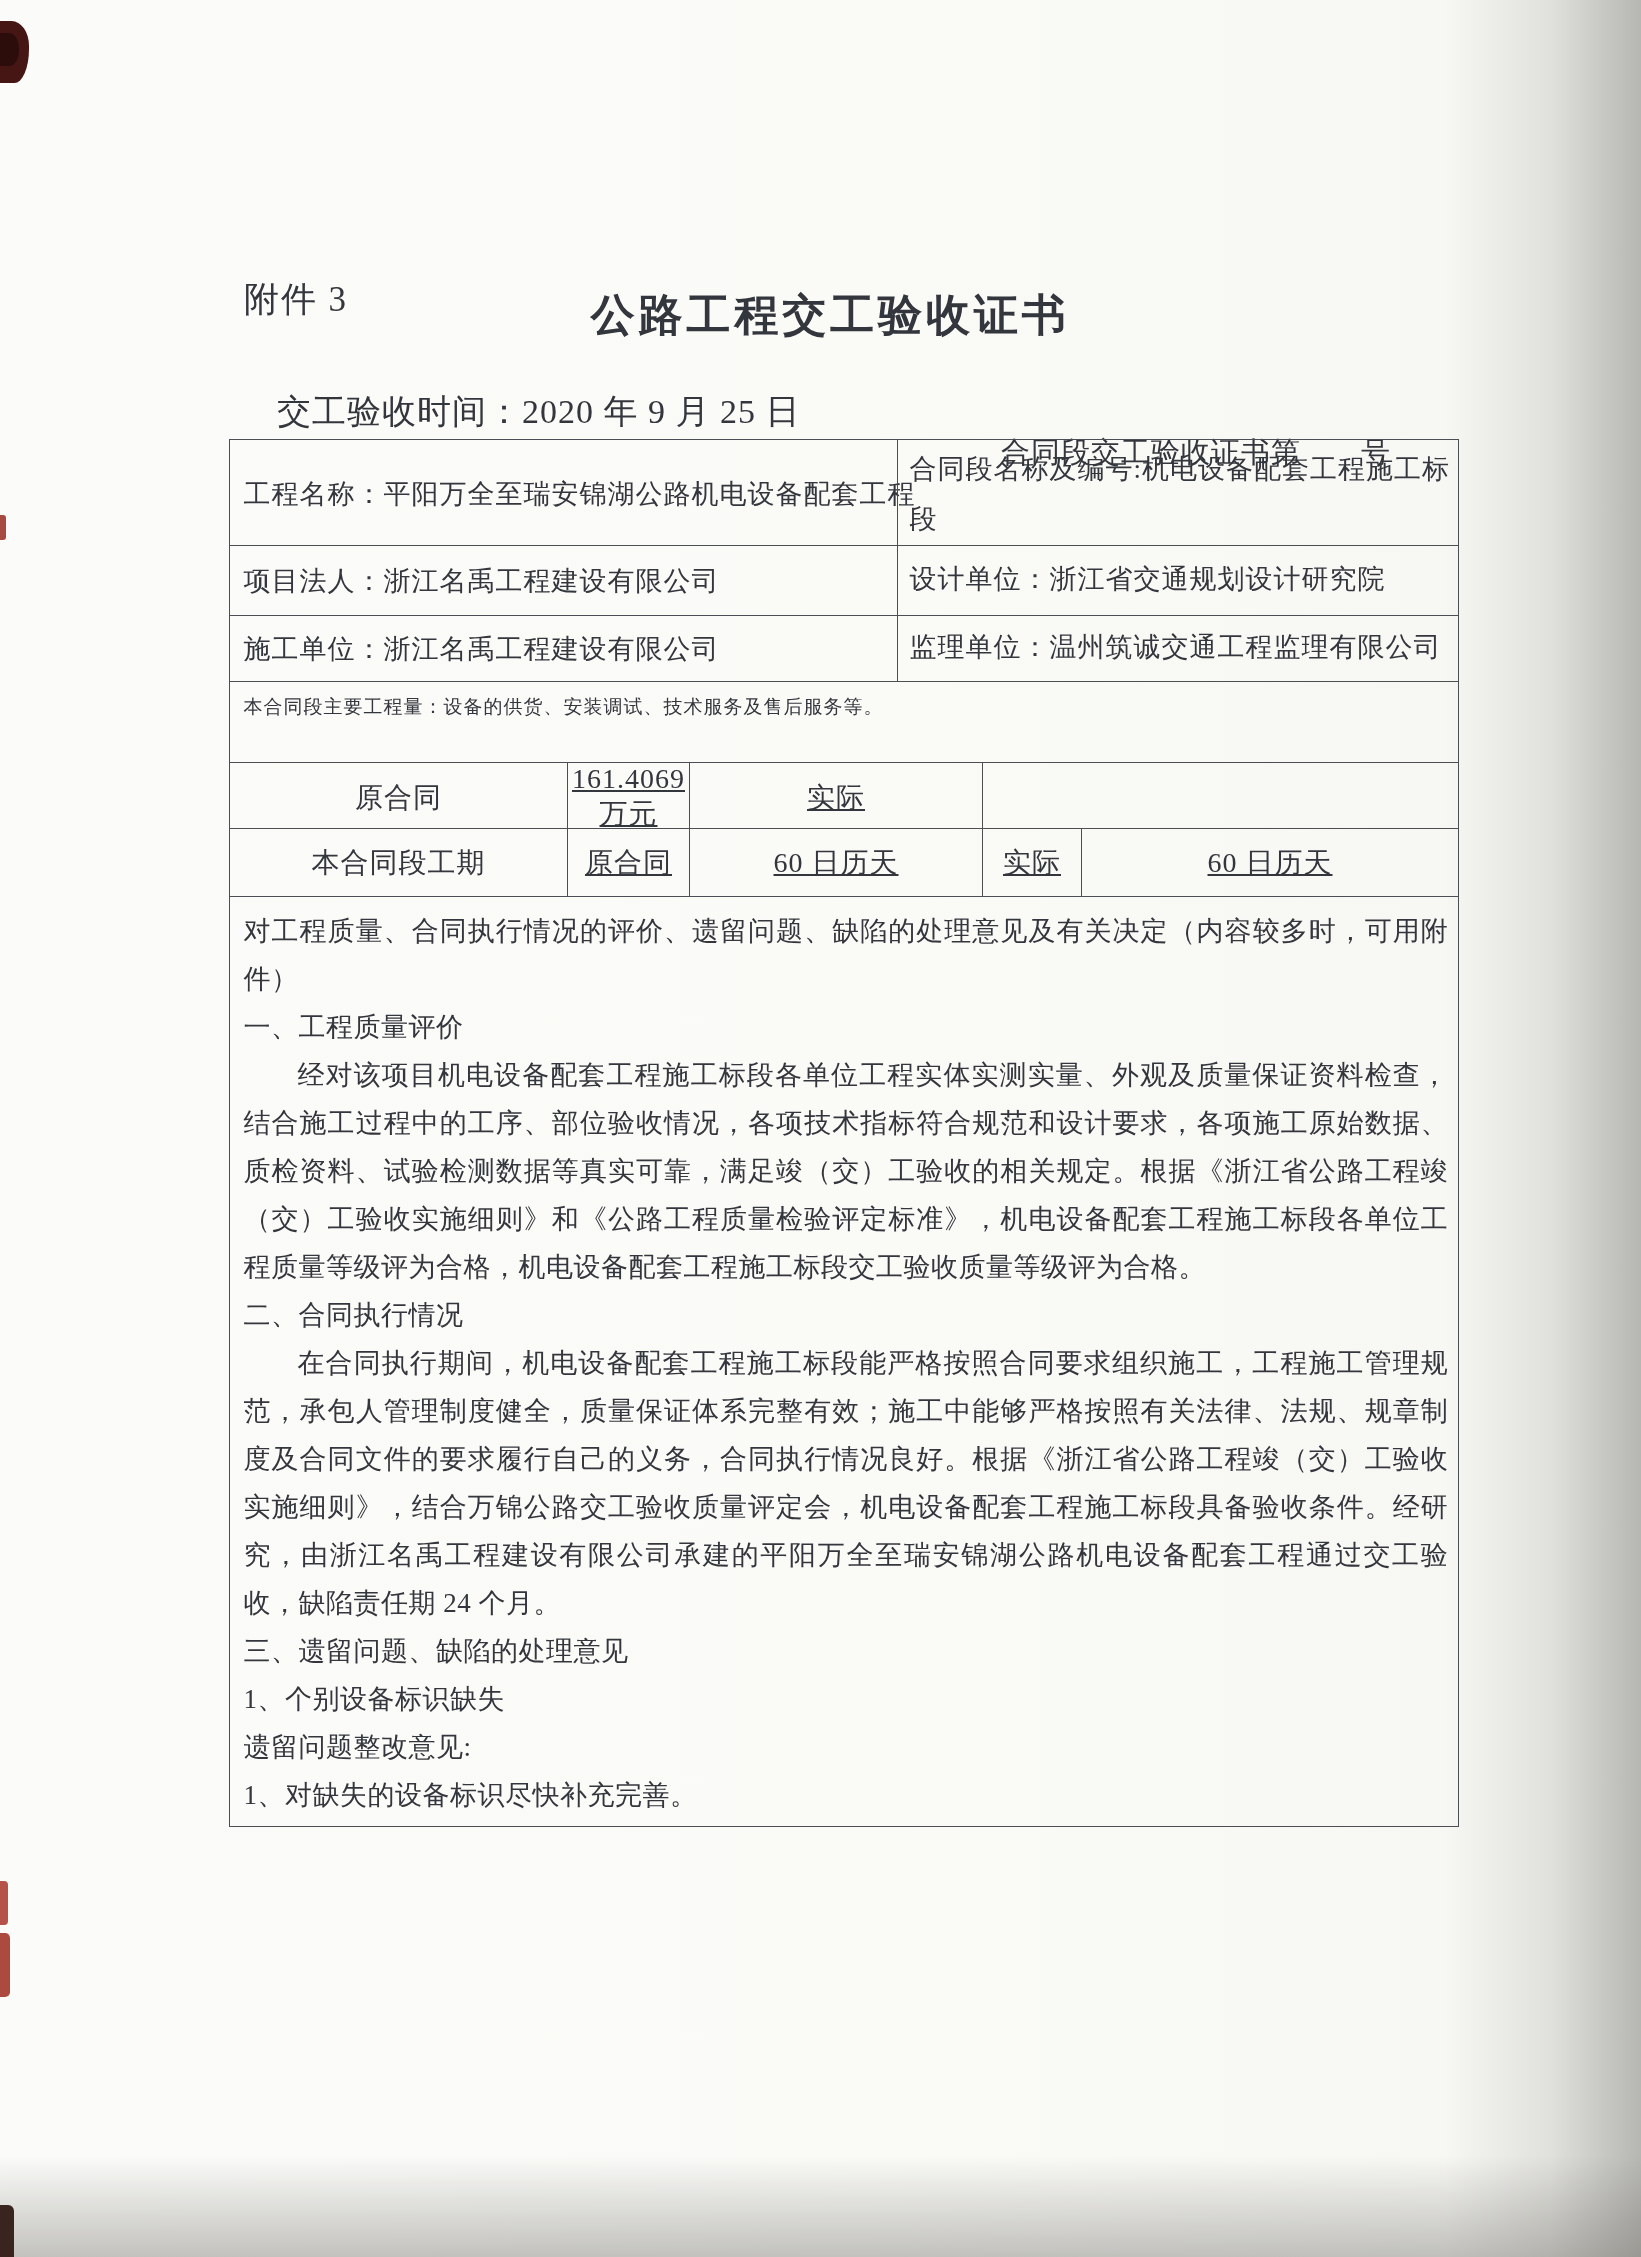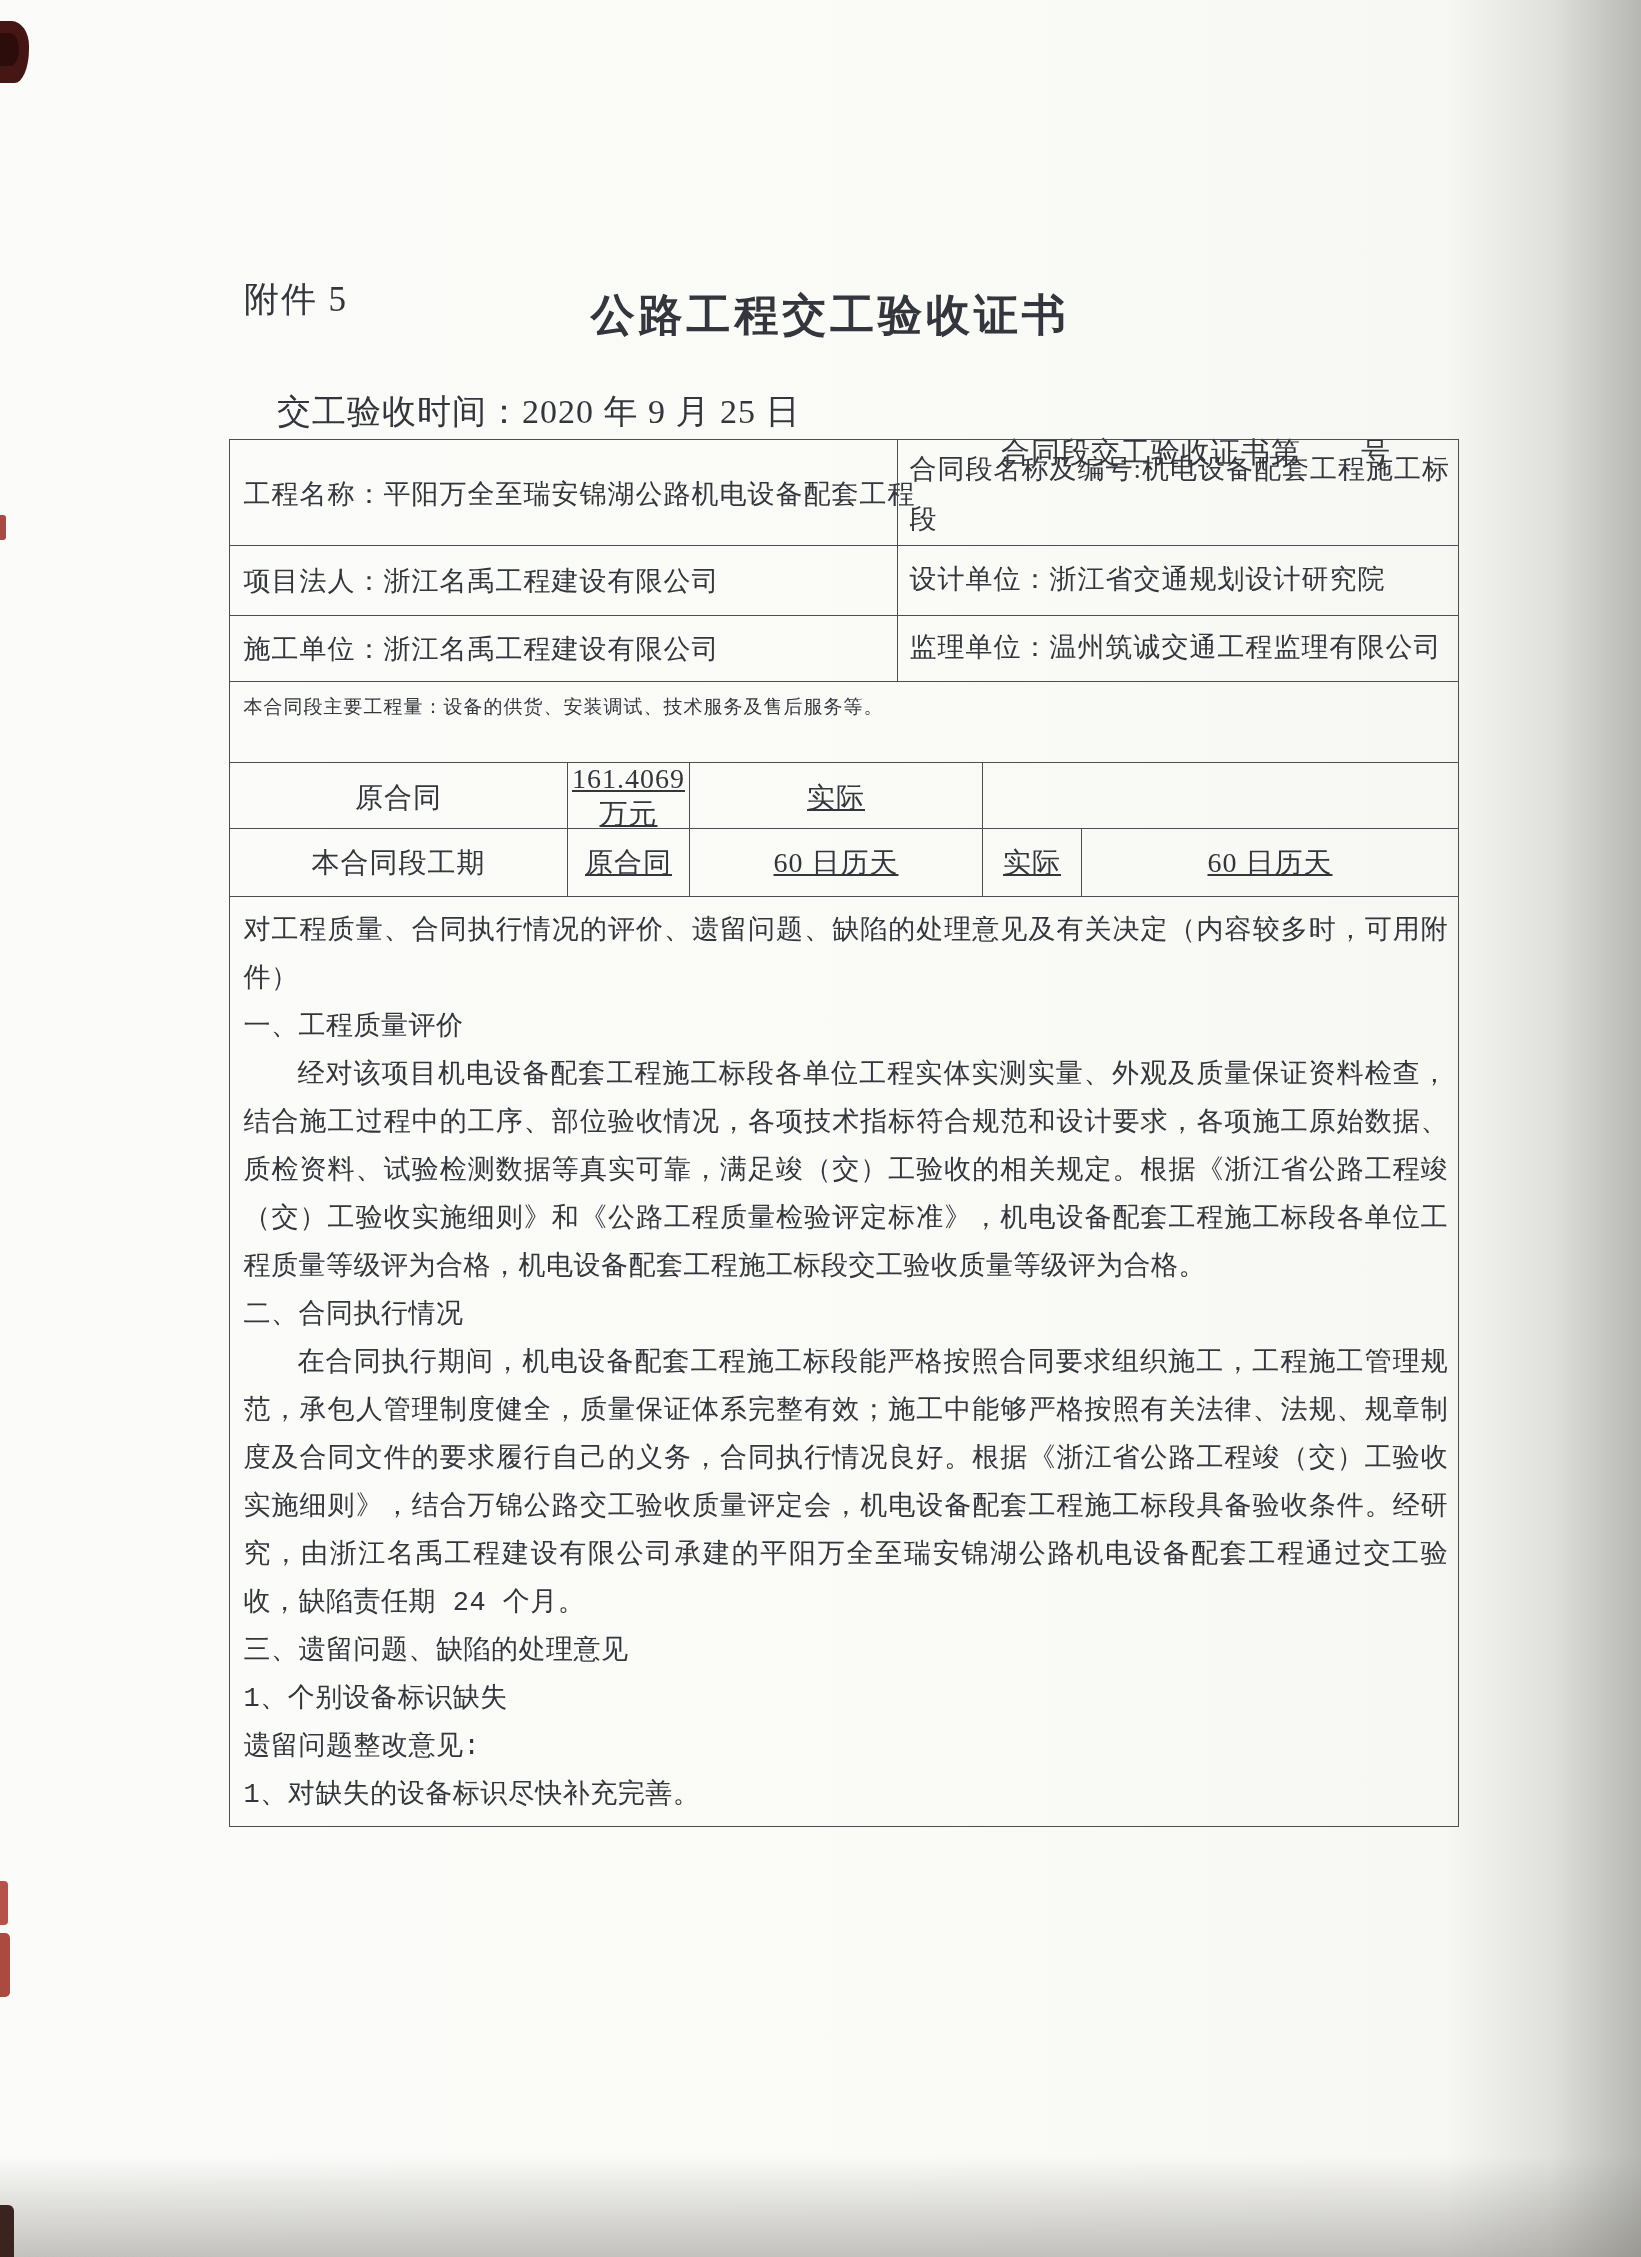--- a/index.html
+++ b/index.html
@@ -40,36 +40,36 @@
   .price-row{height:66px;}
   .duration-row{height:68px;}
   .cell{box-sizing:border-box;display:flex;align-items:center;font-size:27px;letter-spacing:1px;}
   .cell.lft{padding-left:13.5px;white-space:nowrap;}
   .cell.rgt{border-left:1.9px solid #4b4e52;padding:3.9px 7.7px 3.9px 11.6px;line-height:50px;}
   .cell.nowrap{white-space:nowrap;font-family:Liberation Mono, monospace;}
   .ccell{box-sizing:border-box;display:flex;align-items:center;justify-content:center;
          font-size:28px;letter-spacing:1px;text-align:center;}
   .ccell + .ccell{border-left:1.9px solid #4b4e52;text-decoration:underline;}
   .eval-row{flex:1;border-bottom:none;display:block;padding:9.7px 9.7px 0 13.5px;box-sizing:border-box;}
-  .eval-row p{margin:0;font-size:27px;line-height:48px;letter-spacing:0.5px;text-align:justify;font-family:Liberation Mono, monospace;}
+  .eval-row p{margin:0;font-size:27px;line-height:48px;letter-spacing:0.5px;text-align:justify;}
   .eval-row p.indent{text-indent:2em;}
 </style>
 </head>
 <body>
 
 <div class="page">
 
   <div class="artifact a1"></div>
   <div class="artifact a1b"></div>
   <div class="artifact a2"></div>
   <div class="artifact a3"></div>
   <div class="artifact a4"></div>
   <div class="artifact a5"></div>
 
-  <div class="attachment">附件 5</div>
+  <div class="attachment">附件 3</div>
   <h1 class="title">公路工程交工验收证书</h1>
   <div class="date">交工验收时间：2020 年 9 月 25 日</div>
   <div class="certno">合同段交工验收证书第　　号</div>
 
   <div class="doc-table">
 
     <div class="row split r1">
       <div class="cell lft">工程名称：平阳万全至瑞安锦湖公路机电设备配套工程</div>
       <div class="cell rgt">合同段名称及编号:机电设备配套工程施工标段</div>
     </div>

